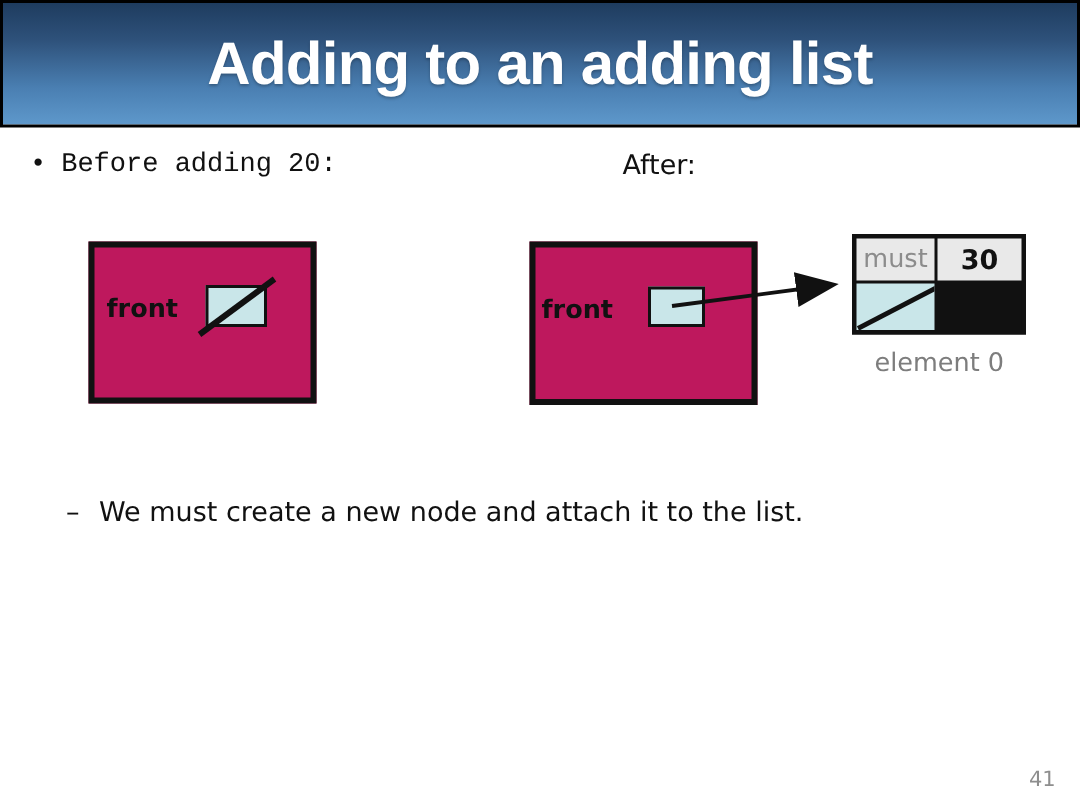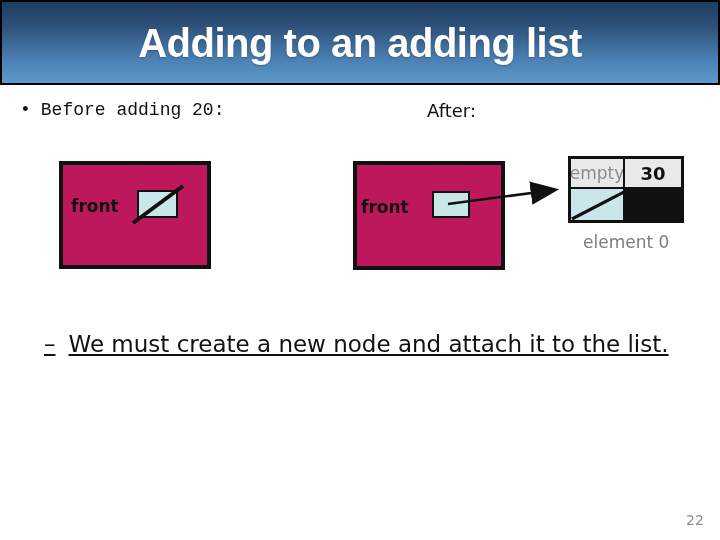--- a/index.html
+++ b/index.html
@@ -41,28 +41,26 @@
     left: 20px; top: 100px;
     font-size: 18px;
     white-space: nowrap;
     font-family: Liberation Mono, monospace;
   }
   .bullet-line .bullet { margin-right: 10px; }
   .after-label {
     position: absolute;
     left: 415px; top: 100px;
     font-size: 18px;
-    margin-left: 12px;
   }
   .sub-line {
     position: absolute;
     left: 44px; top: 331px;
-    font-size: 23px;
+    font-size: 18px;
     white-space: nowrap;
-    text-decoration: underline;
   }
   .sub-line .dash { margin-right: 13px; }
 
   
   .big-box {
     position: absolute;
     box-sizing: border-box;
     border: 4px solid #111;
     background: #be185d;
     font-weight: bold;
@@ -158,29 +156,29 @@
   <svg id="pointer-arrow" class="overlay" width="128" height="32">
     <defs>
       <marker id="ah" markerWidth="11" markerHeight="9" refX="9" refY="4.5" orient="auto">
         <path d="M0,0 L11,4.5 L0,9 z" fill="#111"></path>
       </marker>
     </defs>
     <line x1="4" y1="23" x2="110" y2="9" stroke="#111" stroke-width="2.6" marker-end="url(#ah)"></line>
   </svg>
 
   <div class="node-table">
-    <div class="cell head">empty</div>
+    <div class="cell head">must</div>
     <div class="cell val">30</div>
     <div class="cell next-null">
       <svg width="56" height="31">
         <line x1="1" y1="30" x2="55" y2="2" stroke="#111" stroke-width="3.2"></line>
       </svg>
     </div>
   </div>
   <div class="caption">element 0</div>
 
   <div class="sub-line">
     <span class="dash">–</span><span>We must create a new node and attach it to the list.</span>
   </div>
 
-  <div class="page-num">22</div>
+  <div class="page-num">41</div>
 
 </div>
 
 </body></html>

